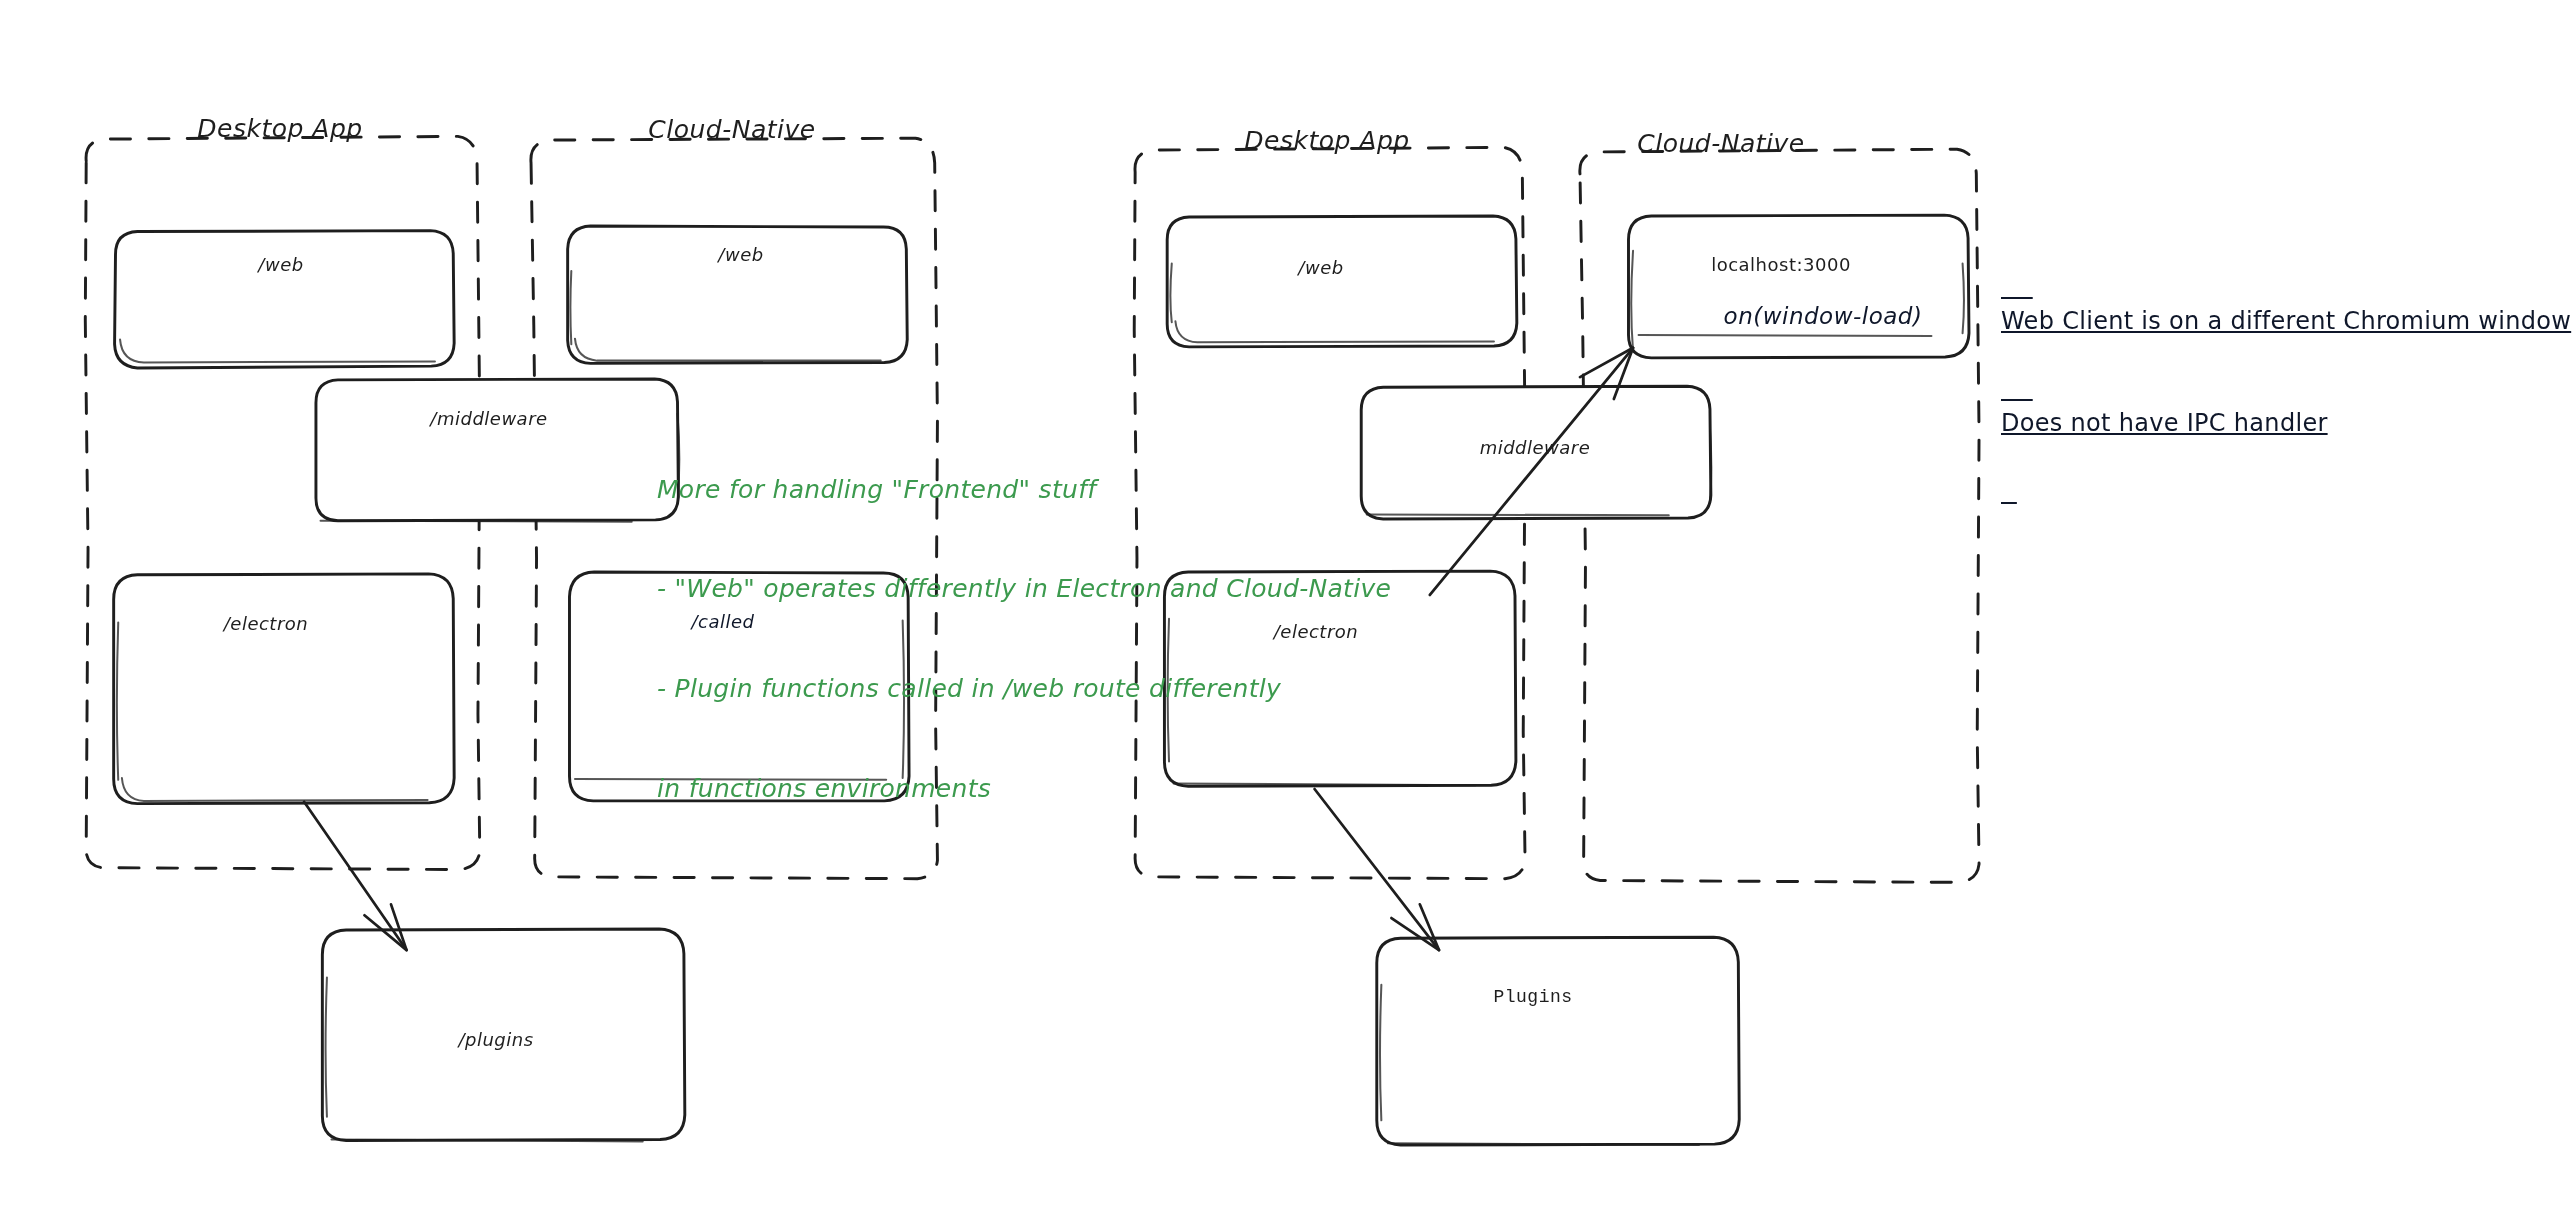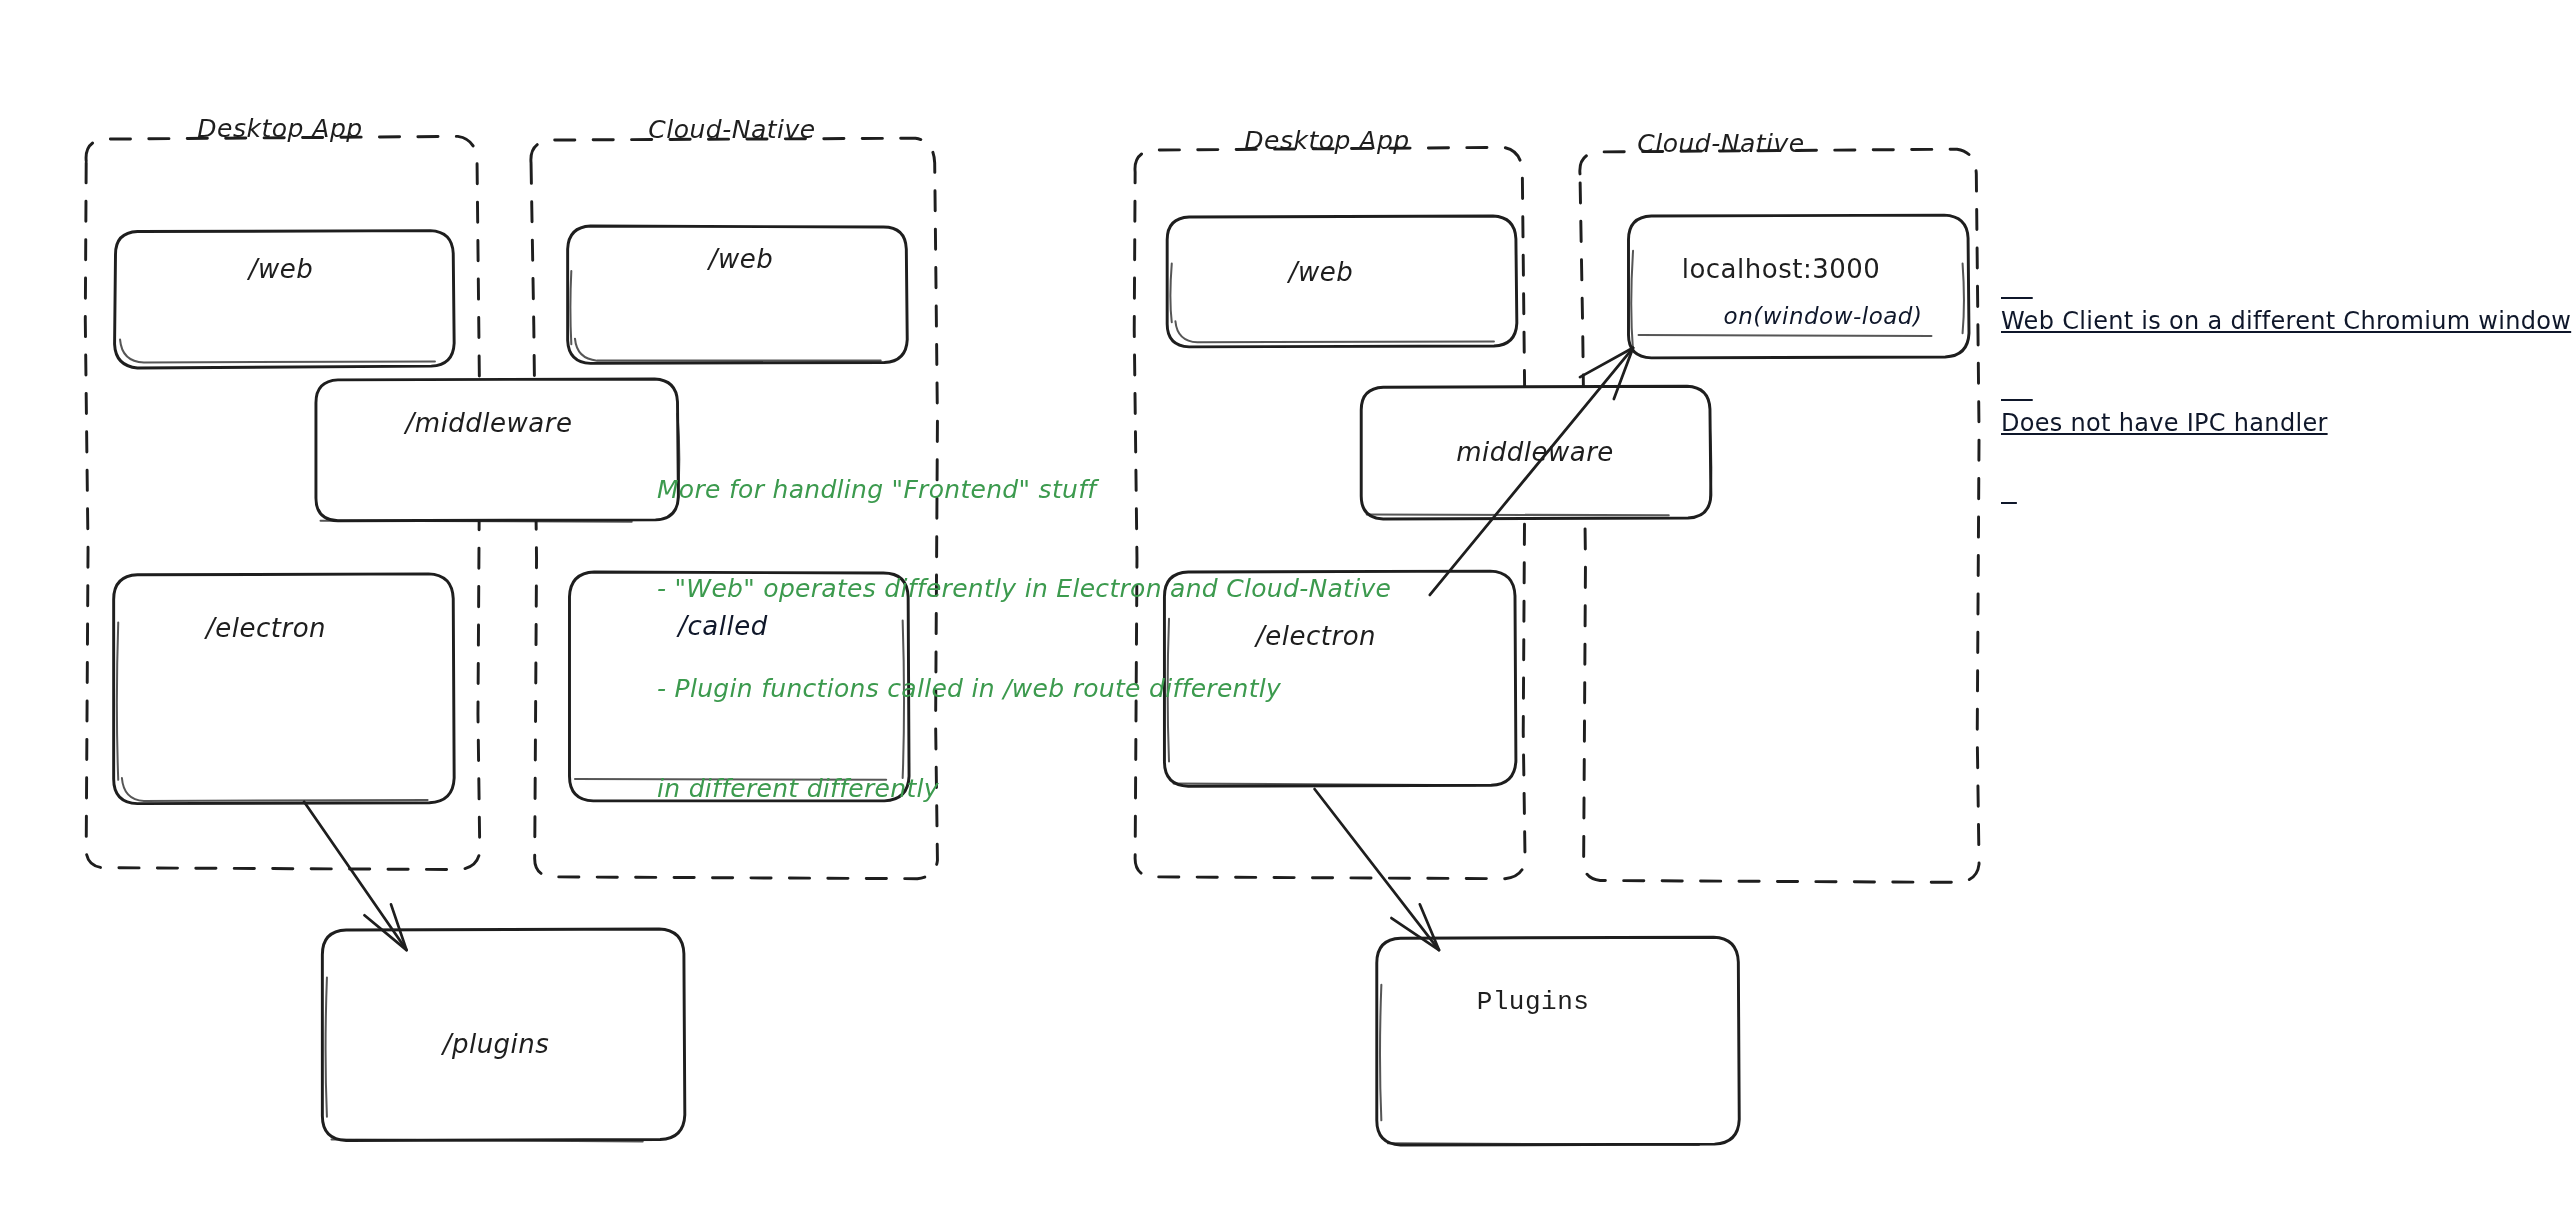--- a/index.html
+++ b/index.html
@@ -30,21 +30,21 @@
     color: #1e1e1e;
     font-family: "DejaVu Sans", sans-serif;
     letter-spacing: 0.5px;
   }
   .group-title {
     font-size: 25px;
     transform: translateX(-50%);
     font-style: italic;
   }
   .box-label {
-    font-size: 26px;
+    font-size: 18px;
     transform: translateX(-50%);
     font-style: italic;
   }
   .box-label.plain {
     font-style: normal;
   }
   .box-sub {
     font-size: 23px;
     transform: translateX(-50%);
     font-style: italic;
@@ -232,21 +232,21 @@
   <div class="lbl box-label plain" style="left:1781px; top:254px;">localhost:3000</div>
   <div class="lbl box-sub red" style="left:1823px; top:303px;">on(window-load)</div>
   <div class="lbl box-label" style="left:1535px; top:437px;">middleware</div>
   <div class="lbl box-label" style="left:1316px; top:621px;">/electron</div>
   <div class="lbl box-label plain" style="left:1533px; top:987px;font-family:Liberation Mono, monospace;">Plugins</div>
 
   <div class="note green" style="left:657px; top:406px;">
     <div>More for handling "Frontend" stuff</div>
     <div>- "Web" operates differently in Electron and Cloud-Native</div>
     <div>- Plugin functions called in /web route differently</div>
-    <div>in different differently</div>
+    <div>in functions environments</div>
   </div>
 
   <div class="note note-red red" style="left:2001px; top:236px;text-decoration:underline;">
     <div>Web Client is on a different Chromium window</div>
     <div>Does not have IPC handler</div>
   </div>
 
 </div>
 
 

